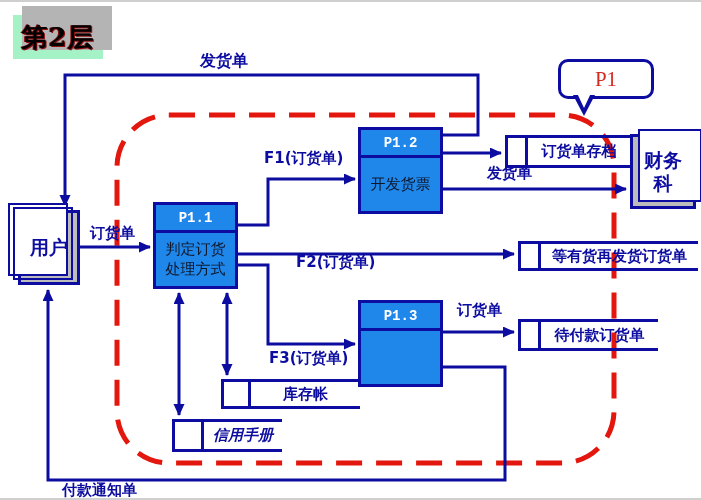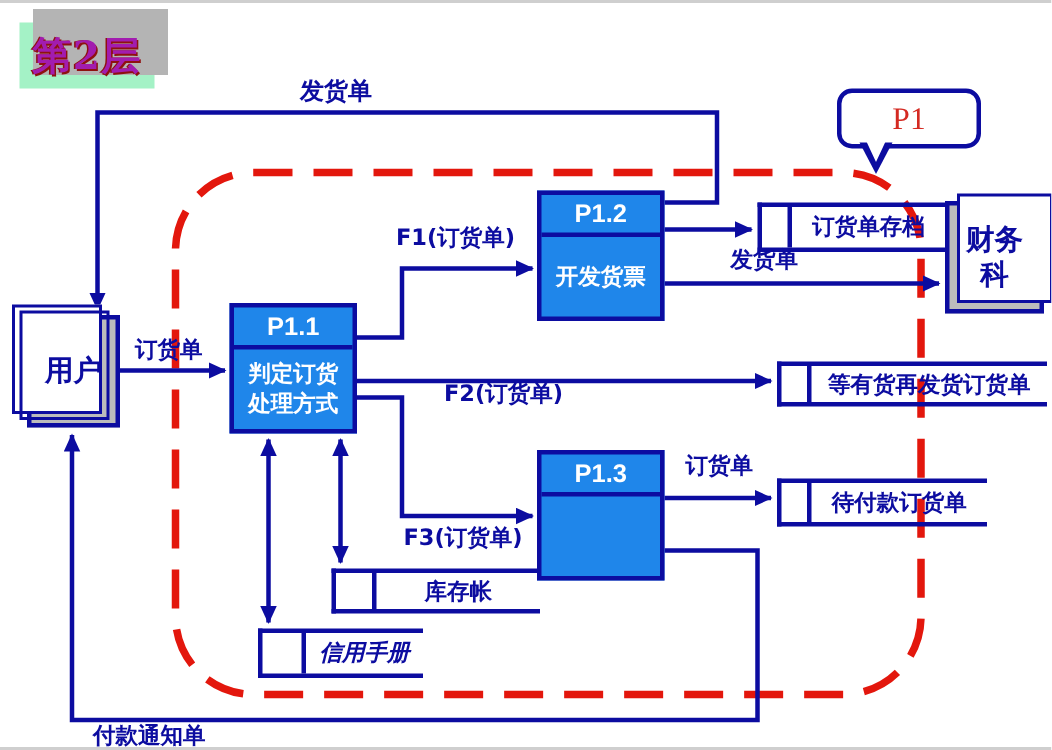--- a/index.html
+++ b/index.html
@@ -10,43 +10,43 @@
   }
   .wires{position:absolute;left:0;top:0;z-index:1;}
 
   
   .title{
     position:absolute;left:13px;top:13px;width:90px;height:44px;background:#a4f2c6;
     z-index:3;display:flex;align-items:center;justify-content:center;
   }
   .title::before{content:"";position:absolute;left:9px;top:-9px;width:100%;height:100%;background:#b4b4b4;z-index:-1;}
   .title .t{
-    font-family:"DejaVu Serif",serif;font-weight:bold;font-size:26px;color:#a21caf;
+    font-family:"DejaVu Serif",serif;font-weight:bold;font-size:26px;color:#000000;
     text-shadow:1px 1px 0 #8f1010, -1px 0 0 #8f1010;letter-spacing:1px;
   }
 
   
   .callout{
     position:absolute;left:558px;top:57px;width:90px;height:34px;background:#fff;
     border:3px solid #0c0ca0;border-radius:10px;z-index:3;
     display:flex;align-items:center;justify-content:center;
   }
   .callout .t{font-family:"Liberation Serif",serif;font-weight:normal;font-size:21px;color:#d42a22;}
   .callout::before{content:"";position:absolute;left:12px;top:100%;margin-top:-1px;
     border-left:11px solid transparent;border-right:11px solid transparent;border-top:21px solid #0c0ca0;}
   .callout::after{content:"";position:absolute;left:16px;top:100%;margin-top:-3px;
     border-left:7px solid transparent;border-right:7px solid transparent;border-top:15px solid #fff;}
 
   
   .proc{position:absolute;width:85px;height:87px;box-sizing:border-box;background:#1f86ea;
     border:3px solid #0c0ca0;z-index:2;display:flex;flex-direction:column;}
   .proc .hd{height:25px;flex:0 0 25px;border-bottom:3px solid #0c0ca0;color:#fff;
-    font-family:Liberation Sans, sans-serif;font-weight:bold;font-size:17px;
+    font-family:Liberation Mono, monospace;font-weight:bold;font-size:14px;
     display:flex;align-items:center;justify-content:center;}
-  .proc .bd{flex:1;color:#ffffff;font-weight:bold;font-size:15px;line-height:1.3;
+  .proc .bd{flex:1;color:#0f172a;font-weight:normal;font-size:15px;line-height:1.3;
     display:flex;flex-direction:column;align-items:center;justify-content:center;text-align:center;}
 
   
   .ent{position:absolute;box-sizing:border-box;background:#bcbcbc;border:3px solid #0c0ca0;z-index:2;
     display:flex;flex-direction:column;align-items:center;justify-content:center;
     color:#0c0ca0;font-weight:bold;font-size:19px;line-height:1.2;text-align:center;}
   .ent.user::before{content:"";position:absolute;left:-8px;top:-6px;width:100%;height:100%;
     border:2px solid #0c0ca0;z-index:-1;}
   .ent.user::after{content:"";position:absolute;left:-13px;top:-10px;width:100%;height:100%;
     border:2px solid #0c0ca0;z-index:-2;background:#fff;}

